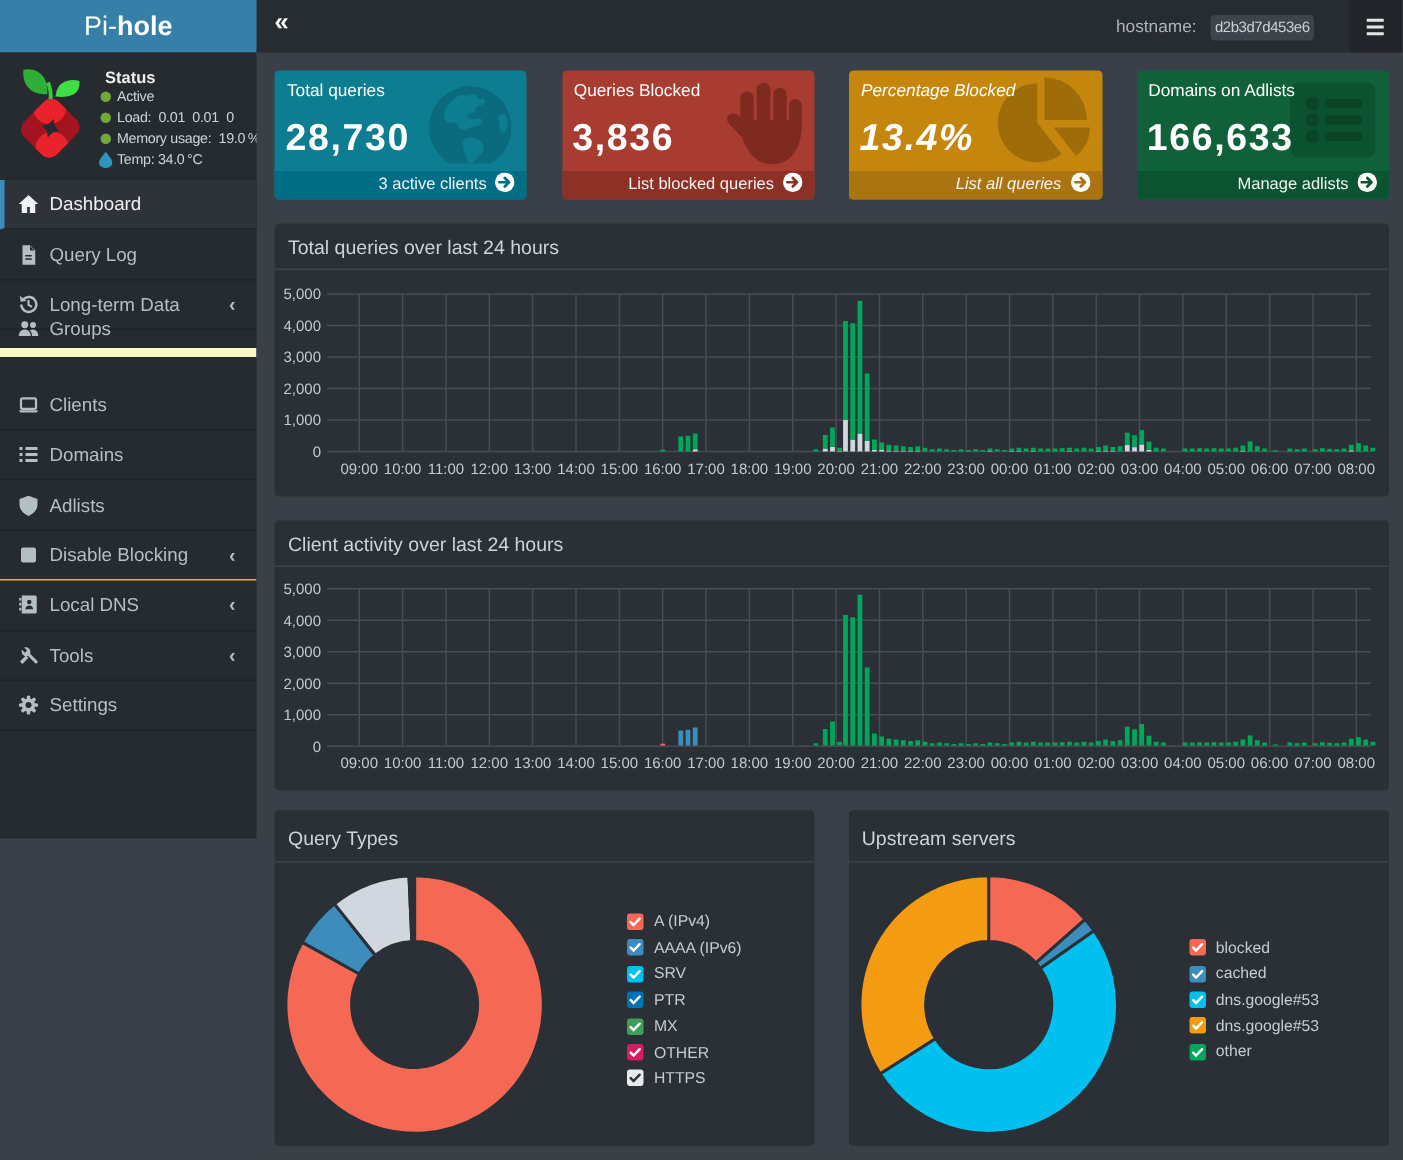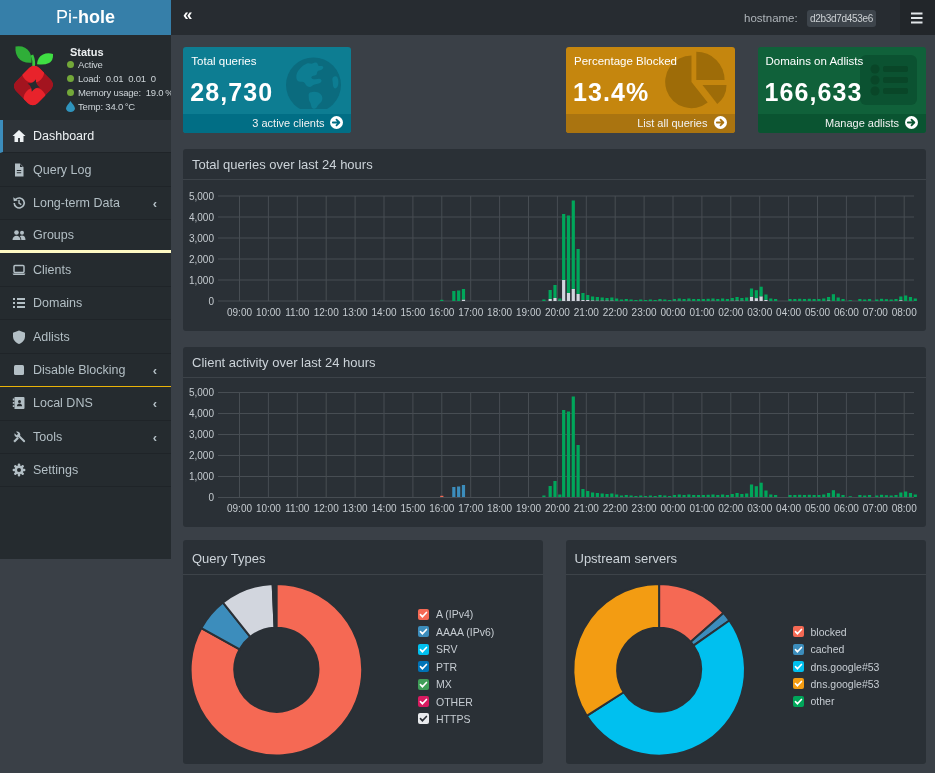--- a/index.html
+++ b/index.html
@@ -56,21 +56,21 @@
       </div>
       <div style="position:absolute;left:0;top:151.8px;width:171px;height:33.4px;border-bottom:1px solid #1f2428;">
         <svg width="14" height="14" viewBox="0 0 14 14" style="position:absolute;left:12px;top:50%;transform:translateY(-50%)">
           <path fill="none" stroke="#b3bfc5" stroke-width="1.6" d="M2.2 7a5 5 0 1 0 1.5-3.6"></path>
           <path fill="#b3bfc5" d="M1.2 1.2l0.6 4 4-0.6z"></path>
           <path fill="none" stroke="#b3bfc5" stroke-width="1.4" d="M7 4v3.2l2.3 1.4"></path>
         </svg>
         <span style="position:absolute;left:33px;top:50%;transform:translateY(-50%);font-size:12.5px;color:#b3bfc5;">Long-term Data</span>
         <span style="position:absolute;right:14px;top:50%;transform:translateY(-50%);font-size:13px;color:#b3bfc5;font-weight:bold;">‹</span>
       </div>
-      <div style="position:absolute;left:0;top:185px;width:171px;height:33.4px;border-bottom:3px solid #fef9c3;">
+      <div style="position:absolute;left:0;top:170px;width:171px;height:33.4px;border-bottom:6px solid #fef9c3;">
         <svg width="14" height="14" viewBox="0 0 14 14" style="position:absolute;left:12px;top:50%;transform:translateY(-50%)">
           <circle cx="4.5" cy="4.5" r="2.3" fill="#b3bfc5"></circle>
           <circle cx="10" cy="4.7" r="2" fill="#b3bfc5"></circle>
           <path fill="#b3bfc5" d="M0.5 12c0-2.6 1.8-4.3 4-4.3s4 1.7 4 4.3zM9.3 12c0-1.8-.6-3-1.5-3.8.6-.4 1.3-.6 2.1-.6 2 0 3.6 1.5 3.6 4.4z"></path>
         </svg>
         <span style="position:absolute;left:33px;top:50%;transform:translateY(-50%);font-size:12.5px;color:#b3bfc5;">Groups</span>
       </div>
       <div style="position:absolute;left:0;top:218.6px;width:171px;height:33.4px;border-bottom:1px solid #1f2428;">
         <svg width="14" height="14" viewBox="0 0 14 14" style="position:absolute;left:12px;top:50%;transform:translateY(-50%)">
           <rect x="2" y="2.5" width="10" height="7" rx="1" fill="none" stroke="#b3bfc5" stroke-width="1.5"></rect>
@@ -140,21 +140,39 @@
 <path fill="#0d7d92" d="M26 40.5c3.5-1.5 8-1 10.5 1.5 2 2 2.5 5 1 7.5-1.2 2-3.5 3-4.5 5.2-.8 1.8-2.7 2.5-4.2 1.8-1.8-.8-1.5-3.2-2.2-5-.6-1.6-1.8-3-1.8-5 0-2.5-.8-5 1.2-6z"></path>
 <path fill="#0d7d92" d="M53.5 25.5c1 2.3 1.2 5.5.5 8-.5 1.8-2.3 3.7-3.8 2.5-1.5-1.2-1.2-4-1.5-6-.2-1.8-.8-3.7.3-4.8 1.2-1.2 3.5-1.5 4.5.3z"></path>
 </svg>
       <div style="position:absolute;left:8px;top:9px;font-size:11.5px;color:#fff;line-height:1;">Total queries</div>
       <div style="position:absolute;left:7px;top:33px;font-size:25px;font-weight:bold;color:#fff;line-height:25px;letter-spacing:1.1px;">28,730</div>
       <div style="position:absolute;left:0;right:0;bottom:0;height:18.3px;background:#016e85;color:#f2f2f2;font-size:11px;text-align:right;line-height:18.3px;padding-right:8px;">3 active clients<svg width="13" height="13" viewBox="0 0 16 16" style="margin-left:6px;vertical-align:-2px">
           <circle cx="8" cy="8" r="8" fill="#fff"></circle>
           <path d="M3.5 8h7M8 4.5L11.5 8L8 11.5" stroke="#016e85" stroke-width="2.2" fill="none" stroke-linecap="round" stroke-linejoin="round"></path>
         </svg></div>
     </div>
-    <div style="position:absolute;left:566.0px;top:47.3px;width:168.5px;height:85.4px;background:#c5860e;border-radius:3px;overflow:hidden;">
+    <div style="position:absolute;left:374.5px;top:47.3px;width:168.5px;height:85.4px;background:#a83c30;border-radius:3px;overflow:hidden;">
+      <svg width="56" height="58" viewBox="0 0 56 58" style="position:absolute;right:3px;top:5px">
+<g fill="#7e2a1f">
+<rect x="9.5" y="9" width="9" height="24" rx="4.5"></rect>
+<rect x="20.5" y="3" width="9" height="30" rx="4.5"></rect>
+<rect x="31.5" y="6.5" width="9" height="27" rx="4.5"></rect>
+<rect x="42" y="14" width="8.5" height="22" rx="4.2"></rect>
+<path d="M9.5 26c-2.5-2.8-6.5-3-8.2-.8-1.5 2-.3 4.3 1.5 6.2l8 8.4 5-8z"></path>
+<path d="M9.5 28h41v4c0 14-7 25.5-19.5 25.5-10 0-15.5-6.5-19-14.5-1.5-3.5-2.5-10-2.5-15z"></path>
+</g>
+      </svg>
+      <div style="position:absolute;left:8px;top:9px;font-size:11.5px;color:#fff;line-height:1;">Queries Blocked</div>
+      <div style="position:absolute;left:7px;top:33px;font-size:25px;font-weight:bold;color:#fff;line-height:25px;letter-spacing:1.1px;">3,836</div>
+      <div style="position:absolute;left:0;right:0;bottom:0;height:18.3px;background:#8d3026;color:#f2f2f2;font-size:11px;text-align:right;line-height:18.3px;padding-right:8px;">List blocked queries<svg width="13" height="13" viewBox="0 0 16 16" style="margin-left:6px;vertical-align:-2px">
+          <circle cx="8" cy="8" r="8" fill="#fff"></circle>
+          <path d="M3.5 8h7M8 4.5L11.5 8L8 11.5" stroke="#8d3026" stroke-width="2.2" fill="none" stroke-linecap="round" stroke-linejoin="round"></path>
+        </svg></div>
+    </div>
+    <div style="position:absolute;left:566.0px;top:47.3px;width:168.5px;height:85.4px;background:#c5860e;border-radius:3px;overflow:hidden;font-style:italic;">
       <svg width="62" height="58" viewBox="0 0 62 58" style="position:absolute;right:8px;top:4px">
 <path fill="#9e6c08" d="M26.5 30.9 L26.5 4.6 A26.3 26.3 0 1 0 42.7 51.6 Z"></path>
 <path fill="#9e6c08" d="M31.3 29 L31.3 0.7 A28.3 28.3 0 0 1 59.6 29 Z"></path>
 <path fill="#9e6c08" d="M37.5 34 L61.5 34 A24 24 0 0 1 52.3 52.9 Z"></path>
 </svg>
       <div style="position:absolute;left:8px;top:9px;font-size:11.5px;color:#fff;line-height:1;">Percentage Blocked</div>
       <div style="position:absolute;left:7px;top:33px;font-size:25px;font-weight:bold;color:#fff;line-height:25px;letter-spacing:1.1px;">13.4%</div>
       <div style="position:absolute;left:0;right:0;bottom:0;height:18.3px;background:#aa7410;color:#f2f2f2;font-size:11px;text-align:right;line-height:18.3px;padding-right:8px;">List all queries<svg width="13" height="13" viewBox="0 0 16 16" style="margin-left:6px;vertical-align:-2px">
           <circle cx="8" cy="8" r="8" fill="#fff"></circle>
           <path d="M3.5 8h7M8 4.5L11.5 8L8 11.5" stroke="#aa7410" stroke-width="2.2" fill="none" stroke-linecap="round" stroke-linejoin="round"></path>

